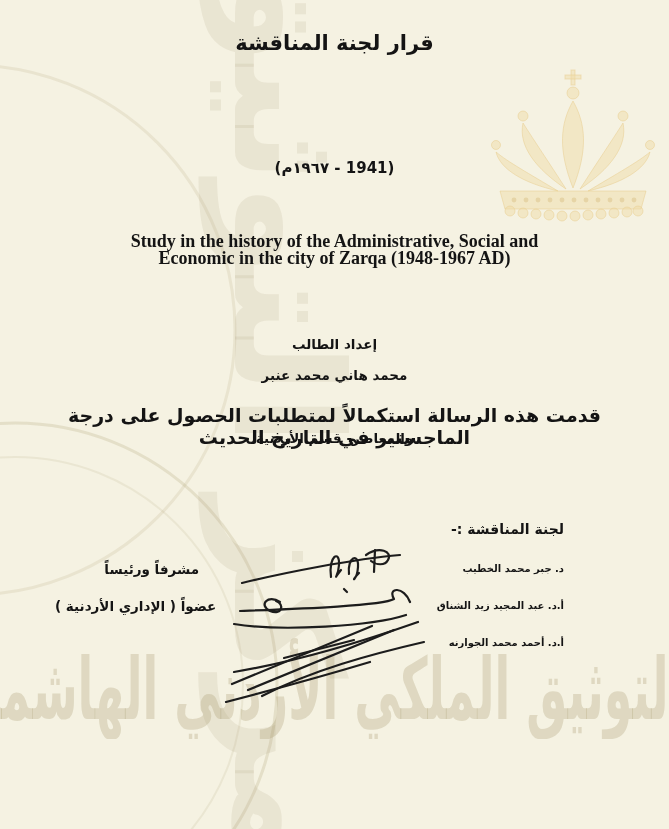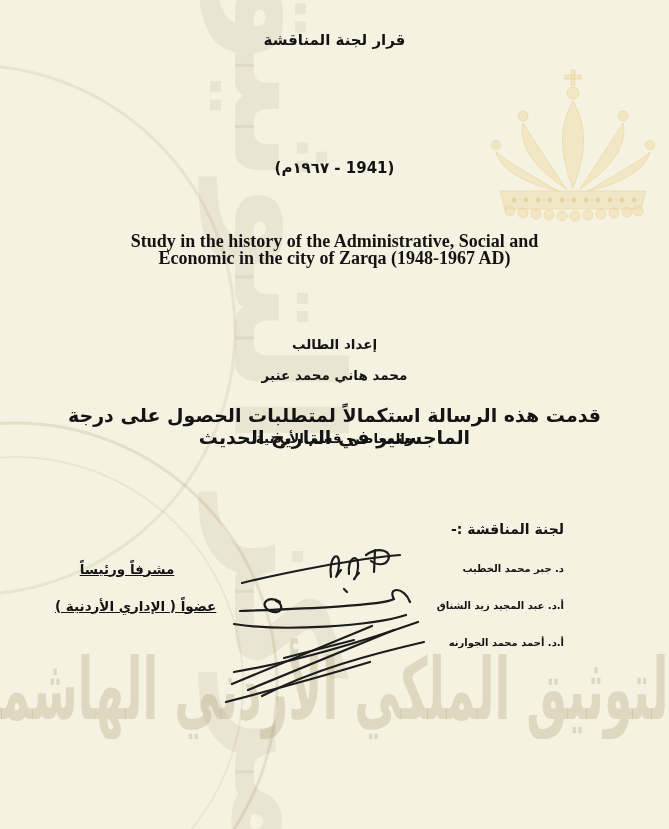--- a/index.html
+++ b/index.html
@@ -26,39 +26,39 @@
   .wm-bottom{
     position:absolute;top:662px;left:-45px;right:-45px;
     text-align:center;white-space:nowrap;
     font-weight:bold;font-size:46px;
     color:rgba(164,152,108,0.28);
     transform:scaleY(1.85);
     pointer-events:none;user-select:none;
   }
   
   .txt{position:absolute;left:0;right:0;text-align:center;direction:rtl;}
-  .decision-title{top:31px;font-size:15px;font-weight:bold;}
+  .decision-title{top:31px;font-size:21px;font-weight:bold;}
   .ar-title-1{top:121px;font-size:16.5px;font-weight:bold;}
   .ar-title-2{top:159px;font-size:15px;font-weight:bold;}
   .en-title{direction:ltr;font-family:"Liberation Serif",serif;font-weight:bold;font-size:18px;}
   .en-title-1{top:231px;}
   .en-title-2{top:248px;}
   .prepared{top:336px;font-size:13.5px;font-weight:bold;}
   .student{top:367px;font-size:13.5px;font-weight:bold;}
   .submission-1{top:404px;font-size:19px;font-weight:bold;left:30px;right:30px;}
   .submission-2{top:430px;font-size:13.5px;font-weight:bold;}
   .committee-heading{
     position:absolute;top:521px;right:105px;
     direction:rtl;font-size:14px;font-weight:bold;
   }
   .committee-rows{position:absolute;top:550px;right:105px;left:55px;direction:rtl;}
   .committee-row{display:flex;direction:rtl;align-items:center;height:37px;}
   .member-name{width:190px;font-size:10px;font-weight:bold;white-space:nowrap;}
   .sig-slot{width:175px;height:36px;position:relative;}
-  .member-role{flex:1;font-size:13.5px;font-weight:bold;text-align:center;white-space:nowrap;text-decoration:underline;}
+  .member-role{flex:1;font-size:13.5px;font-weight:bold;text-align:right;white-space:nowrap;}
   .sig{position:absolute;pointer-events:none;}
   .sig path{fill:none;stroke:#1c1c1c;stroke-width:2.2;stroke-linecap:round;stroke-linejoin:round;}
   .sig-1{left:238px;top:543px;}
   .sig-2{left:222px;top:580px;}
   .sig-3{left:220px;top:610px;}
 </style>
 </head>
 <body>
 
 <div class="page">

